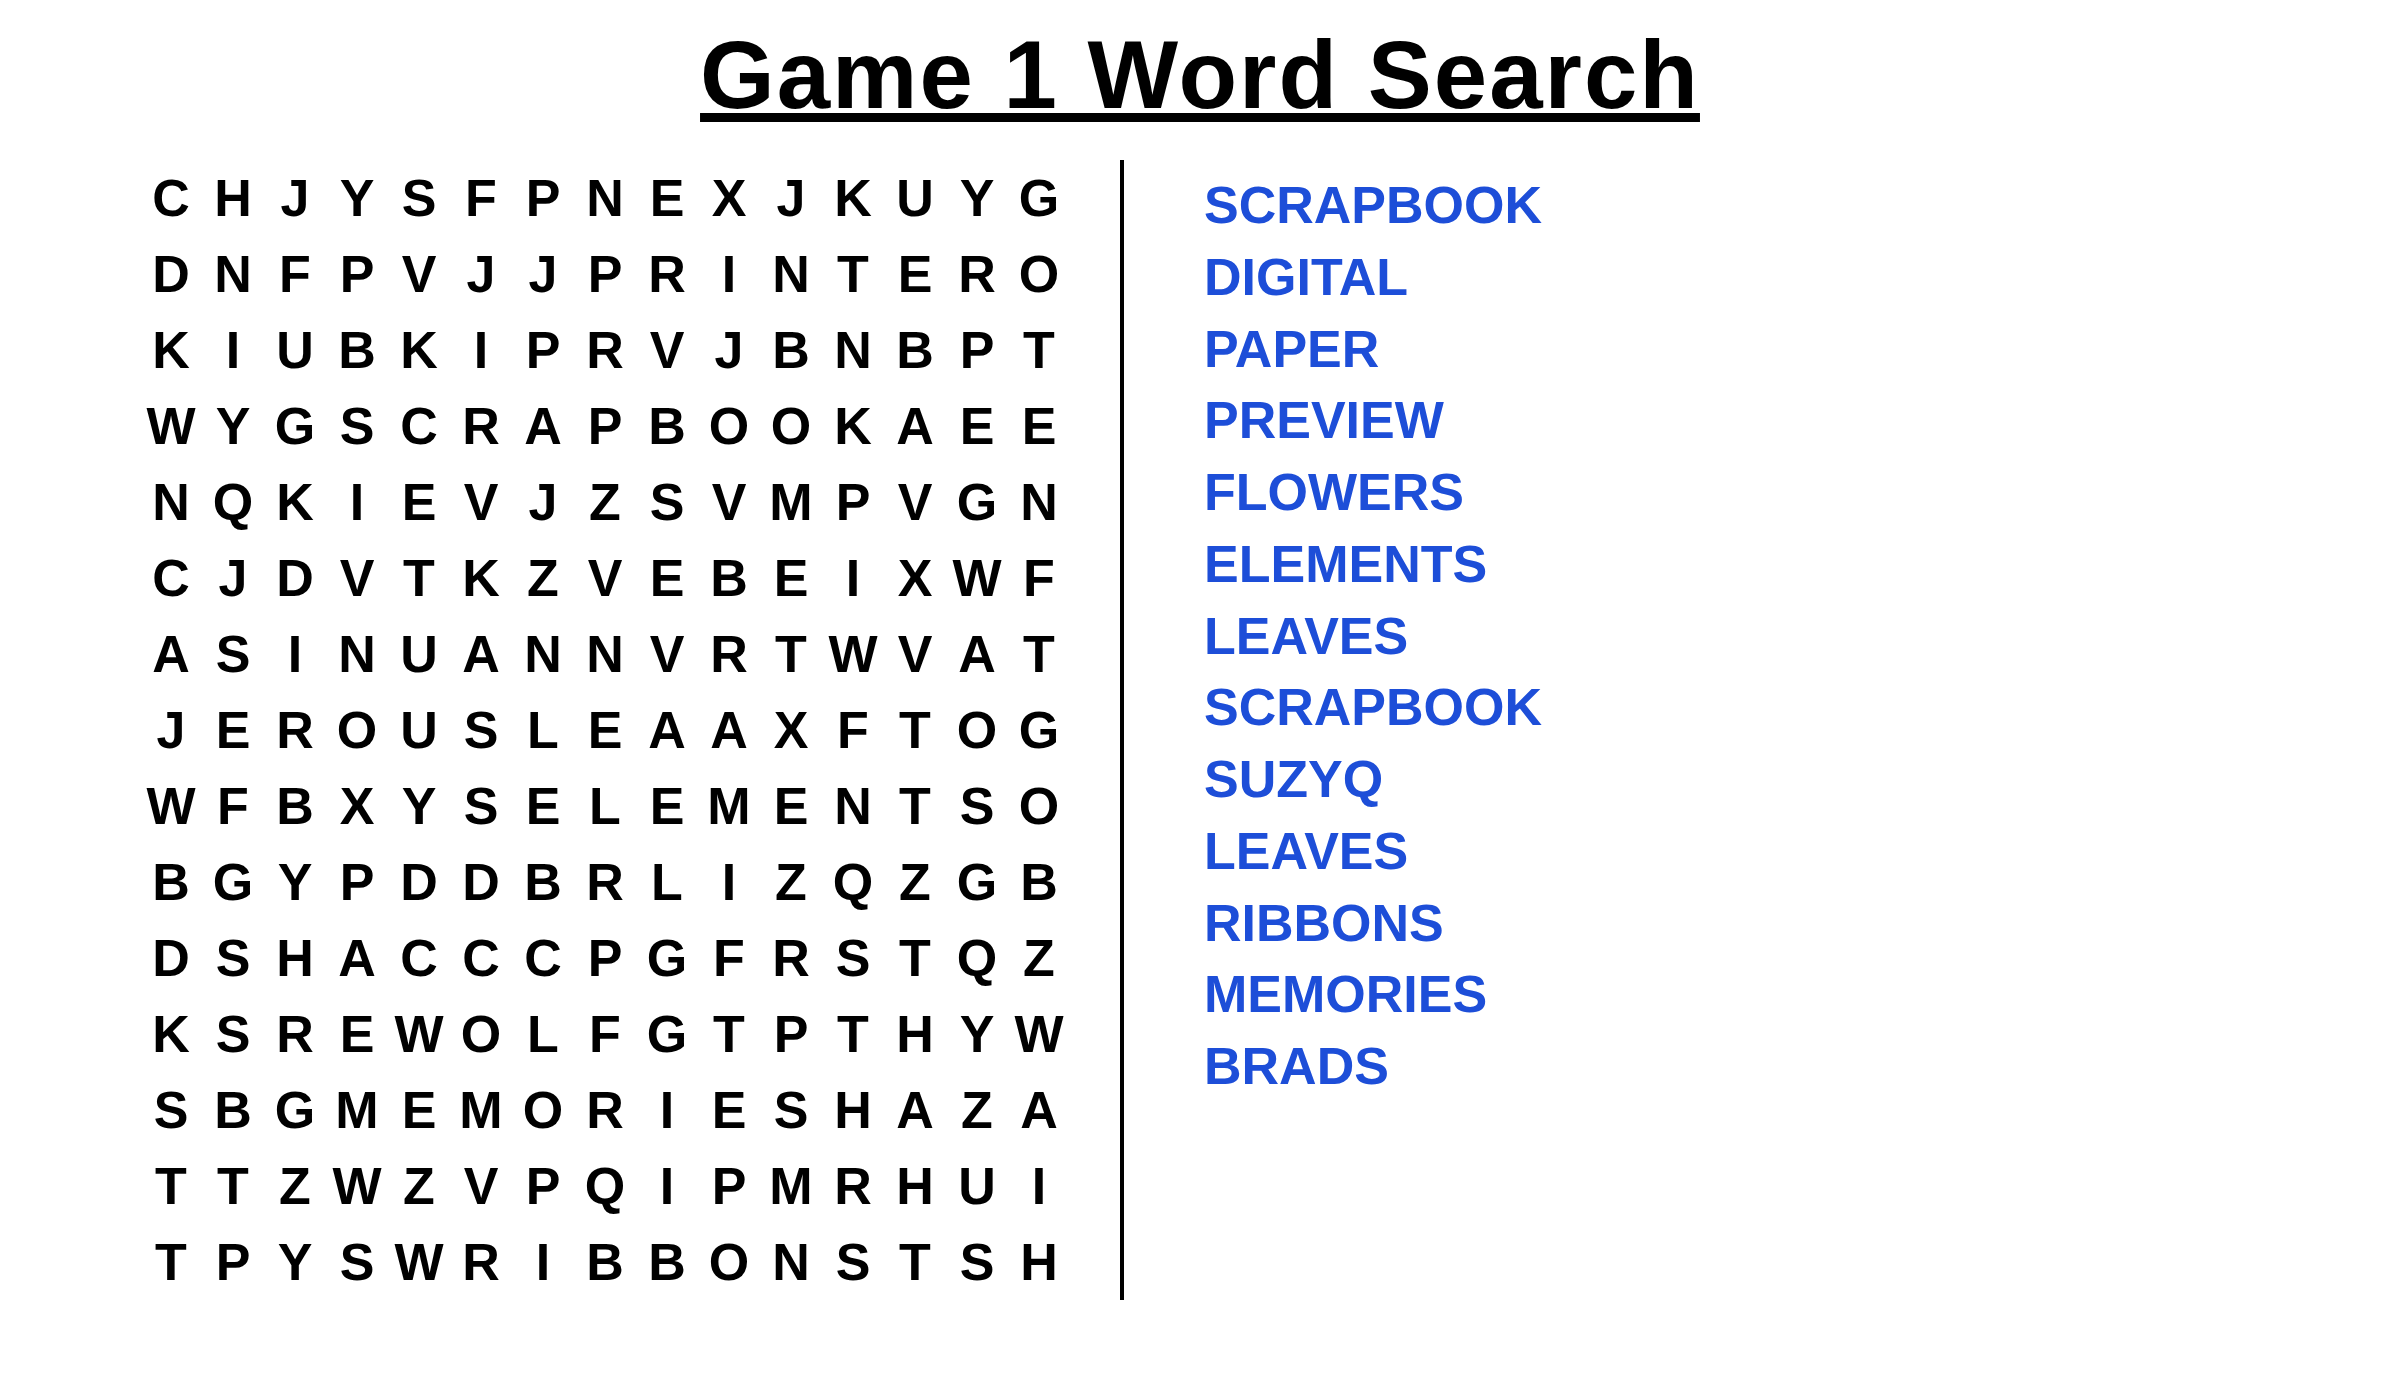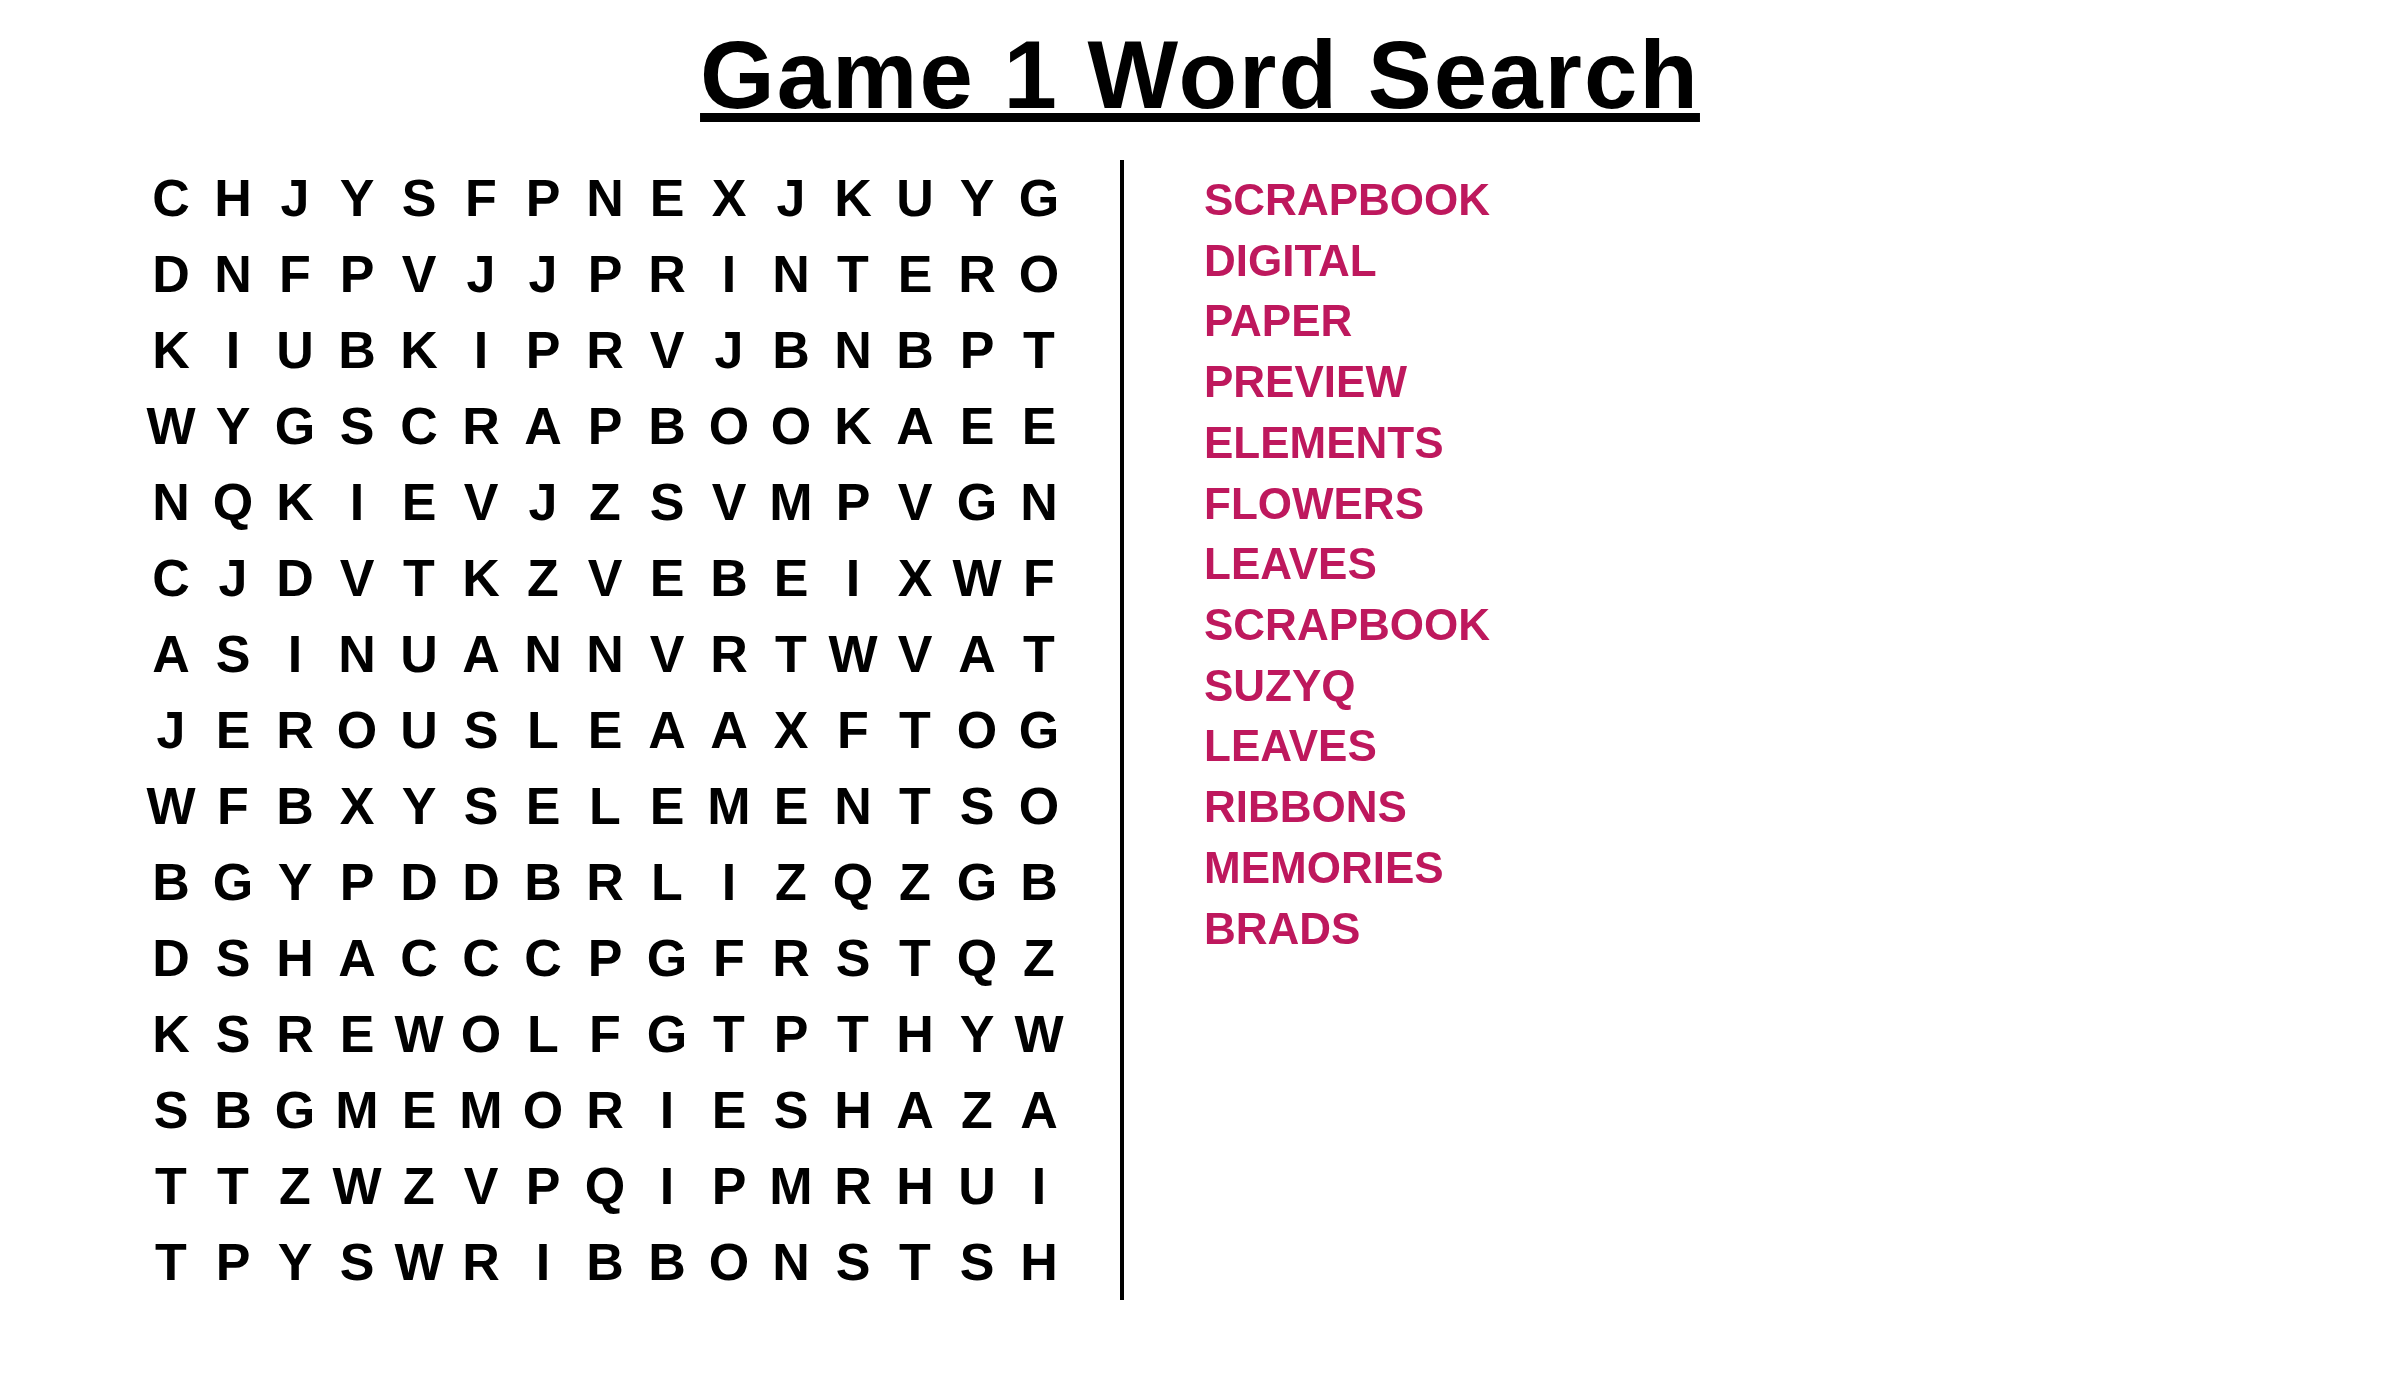--- a/index.html
+++ b/index.html
@@ -63,23 +63,23 @@
     }
     .words-section {
       flex: 1;
       display: flex;
       flex-direction: column;
       justify-content: flex-start;
       padding-top: 10px;
       padding-left: 40px;
     }
     .word-item {
-      font-size: 44px;
+      font-size: 52px;
       font-weight: 700;
-      color: #be185d;
+      color: #1d4ed8;
       font-family: Arial, Helvetica, sans-serif;
       line-height: 1.38;
     }
   </style>
 </head>
 <body>
 
 <div class="page">
   <div class="title">Game 1 Word Search</div>
   <div class="content-area">
@@ -343,22 +343,22 @@
             </tr>
           </tbody>
       </table>
     </div>
     <div class="divider"></div>
     <div class="words-section" id="word-list">
         <div class="word-item">SCRAPBOOK</div>
         <div class="word-item">DIGITAL</div>
         <div class="word-item">PAPER</div>
         <div class="word-item">PREVIEW</div>
+        <div class="word-item">FLOWERS</div>
         <div class="word-item">ELEMENTS</div>
-        <div class="word-item">FLOWERS</div>
         <div class="word-item">LEAVES</div>
         <div class="word-item">SCRAPBOOK</div>
         <div class="word-item">SUZYQ</div>
         <div class="word-item">LEAVES</div>
         <div class="word-item">RIBBONS</div>
         <div class="word-item">MEMORIES</div>
         <div class="word-item">BRADS</div>
       </div>
   </div>
 </div>

